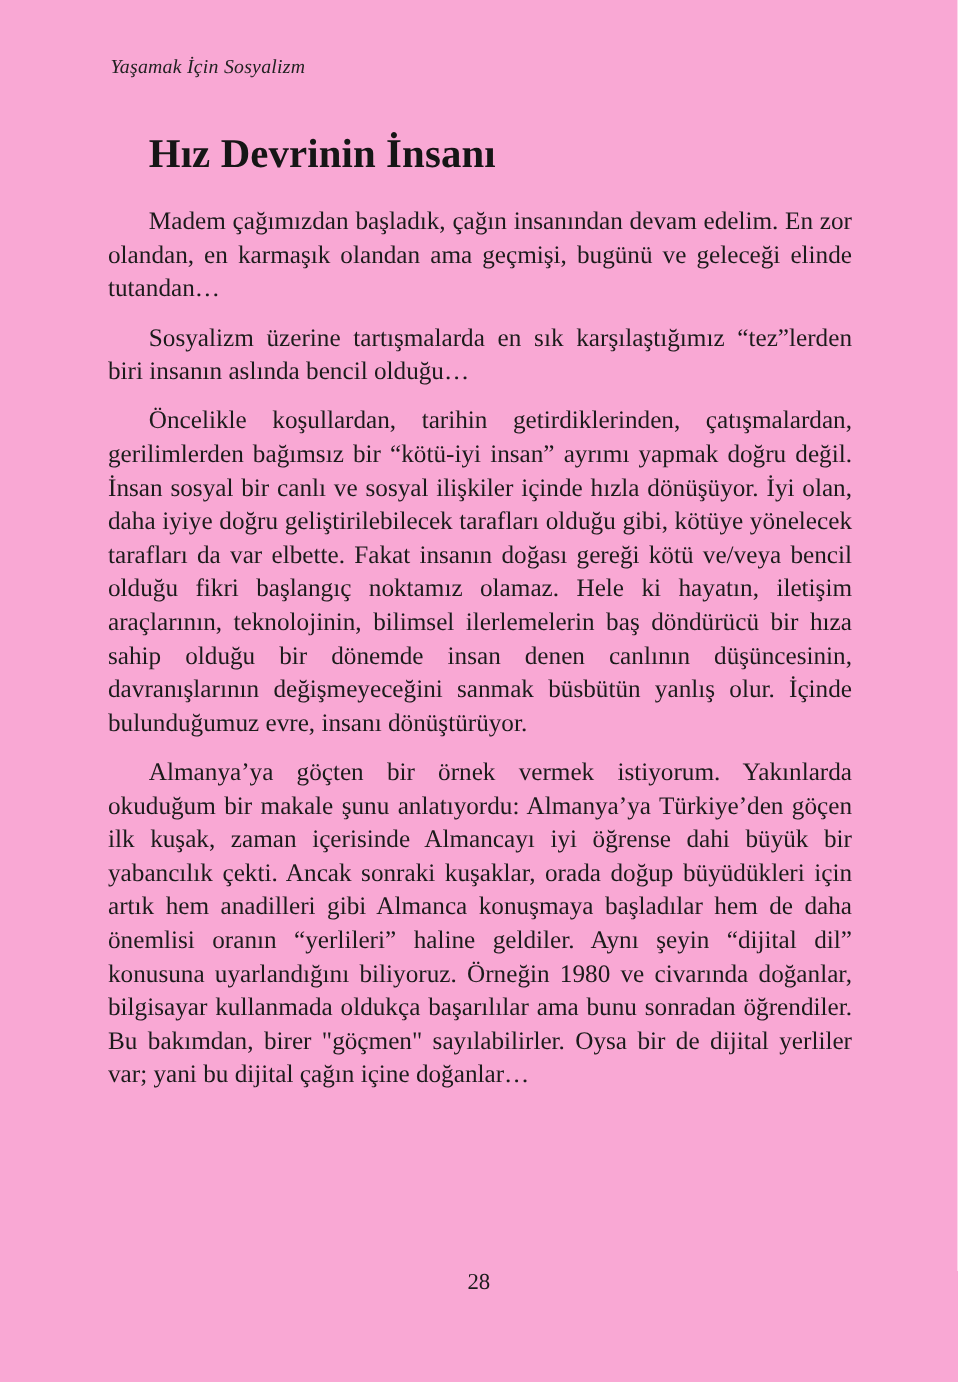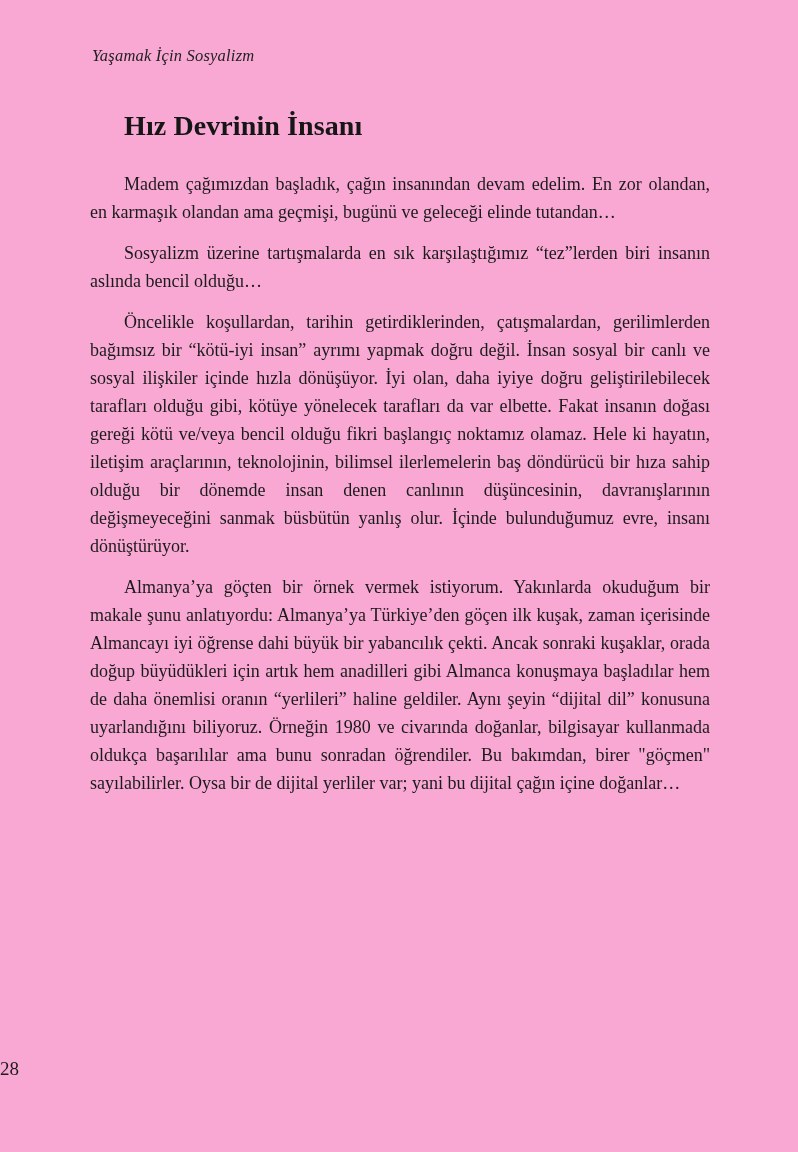--- a/index.html
+++ b/index.html
@@ -23,45 +23,45 @@
     font-style: italic;
     font-size: 16.5px;
     color: #222222;
     letter-spacing: 0.2px;
   }
   .chapter-title {
     position: absolute;
     left: 124px;
     top: 110px;
     margin: 0;
-    font-size: 28px;
+    font-size: 34px;
     font-weight: bold;
     color: #161616;
     letter-spacing: 0.1px;
   }
   .body-text {
     position: absolute;
     left: 90px;
     top: 170px;
     width: 620px;
-    font-size: 18px;
+    font-size: 21px;
     line-height: 28px;
     text-align: justify;
     color: #1b1b1b;
   }
   .body-text p {
     margin: 0 0 13px 0;
     text-indent: 34px;
   }
   .page-number {
     position: absolute;
     left: 0;
     top: 1058px;
     width: 100%;
-    text-align: left;
+    text-align: center;
     font-size: 19px;
     color: #1b1b1b;
   }
 </style>
 </head>
 <body>
 
 <div class="page">
 
   <div class="running-header">Yaşamak İçin Sosyalizm</div>

